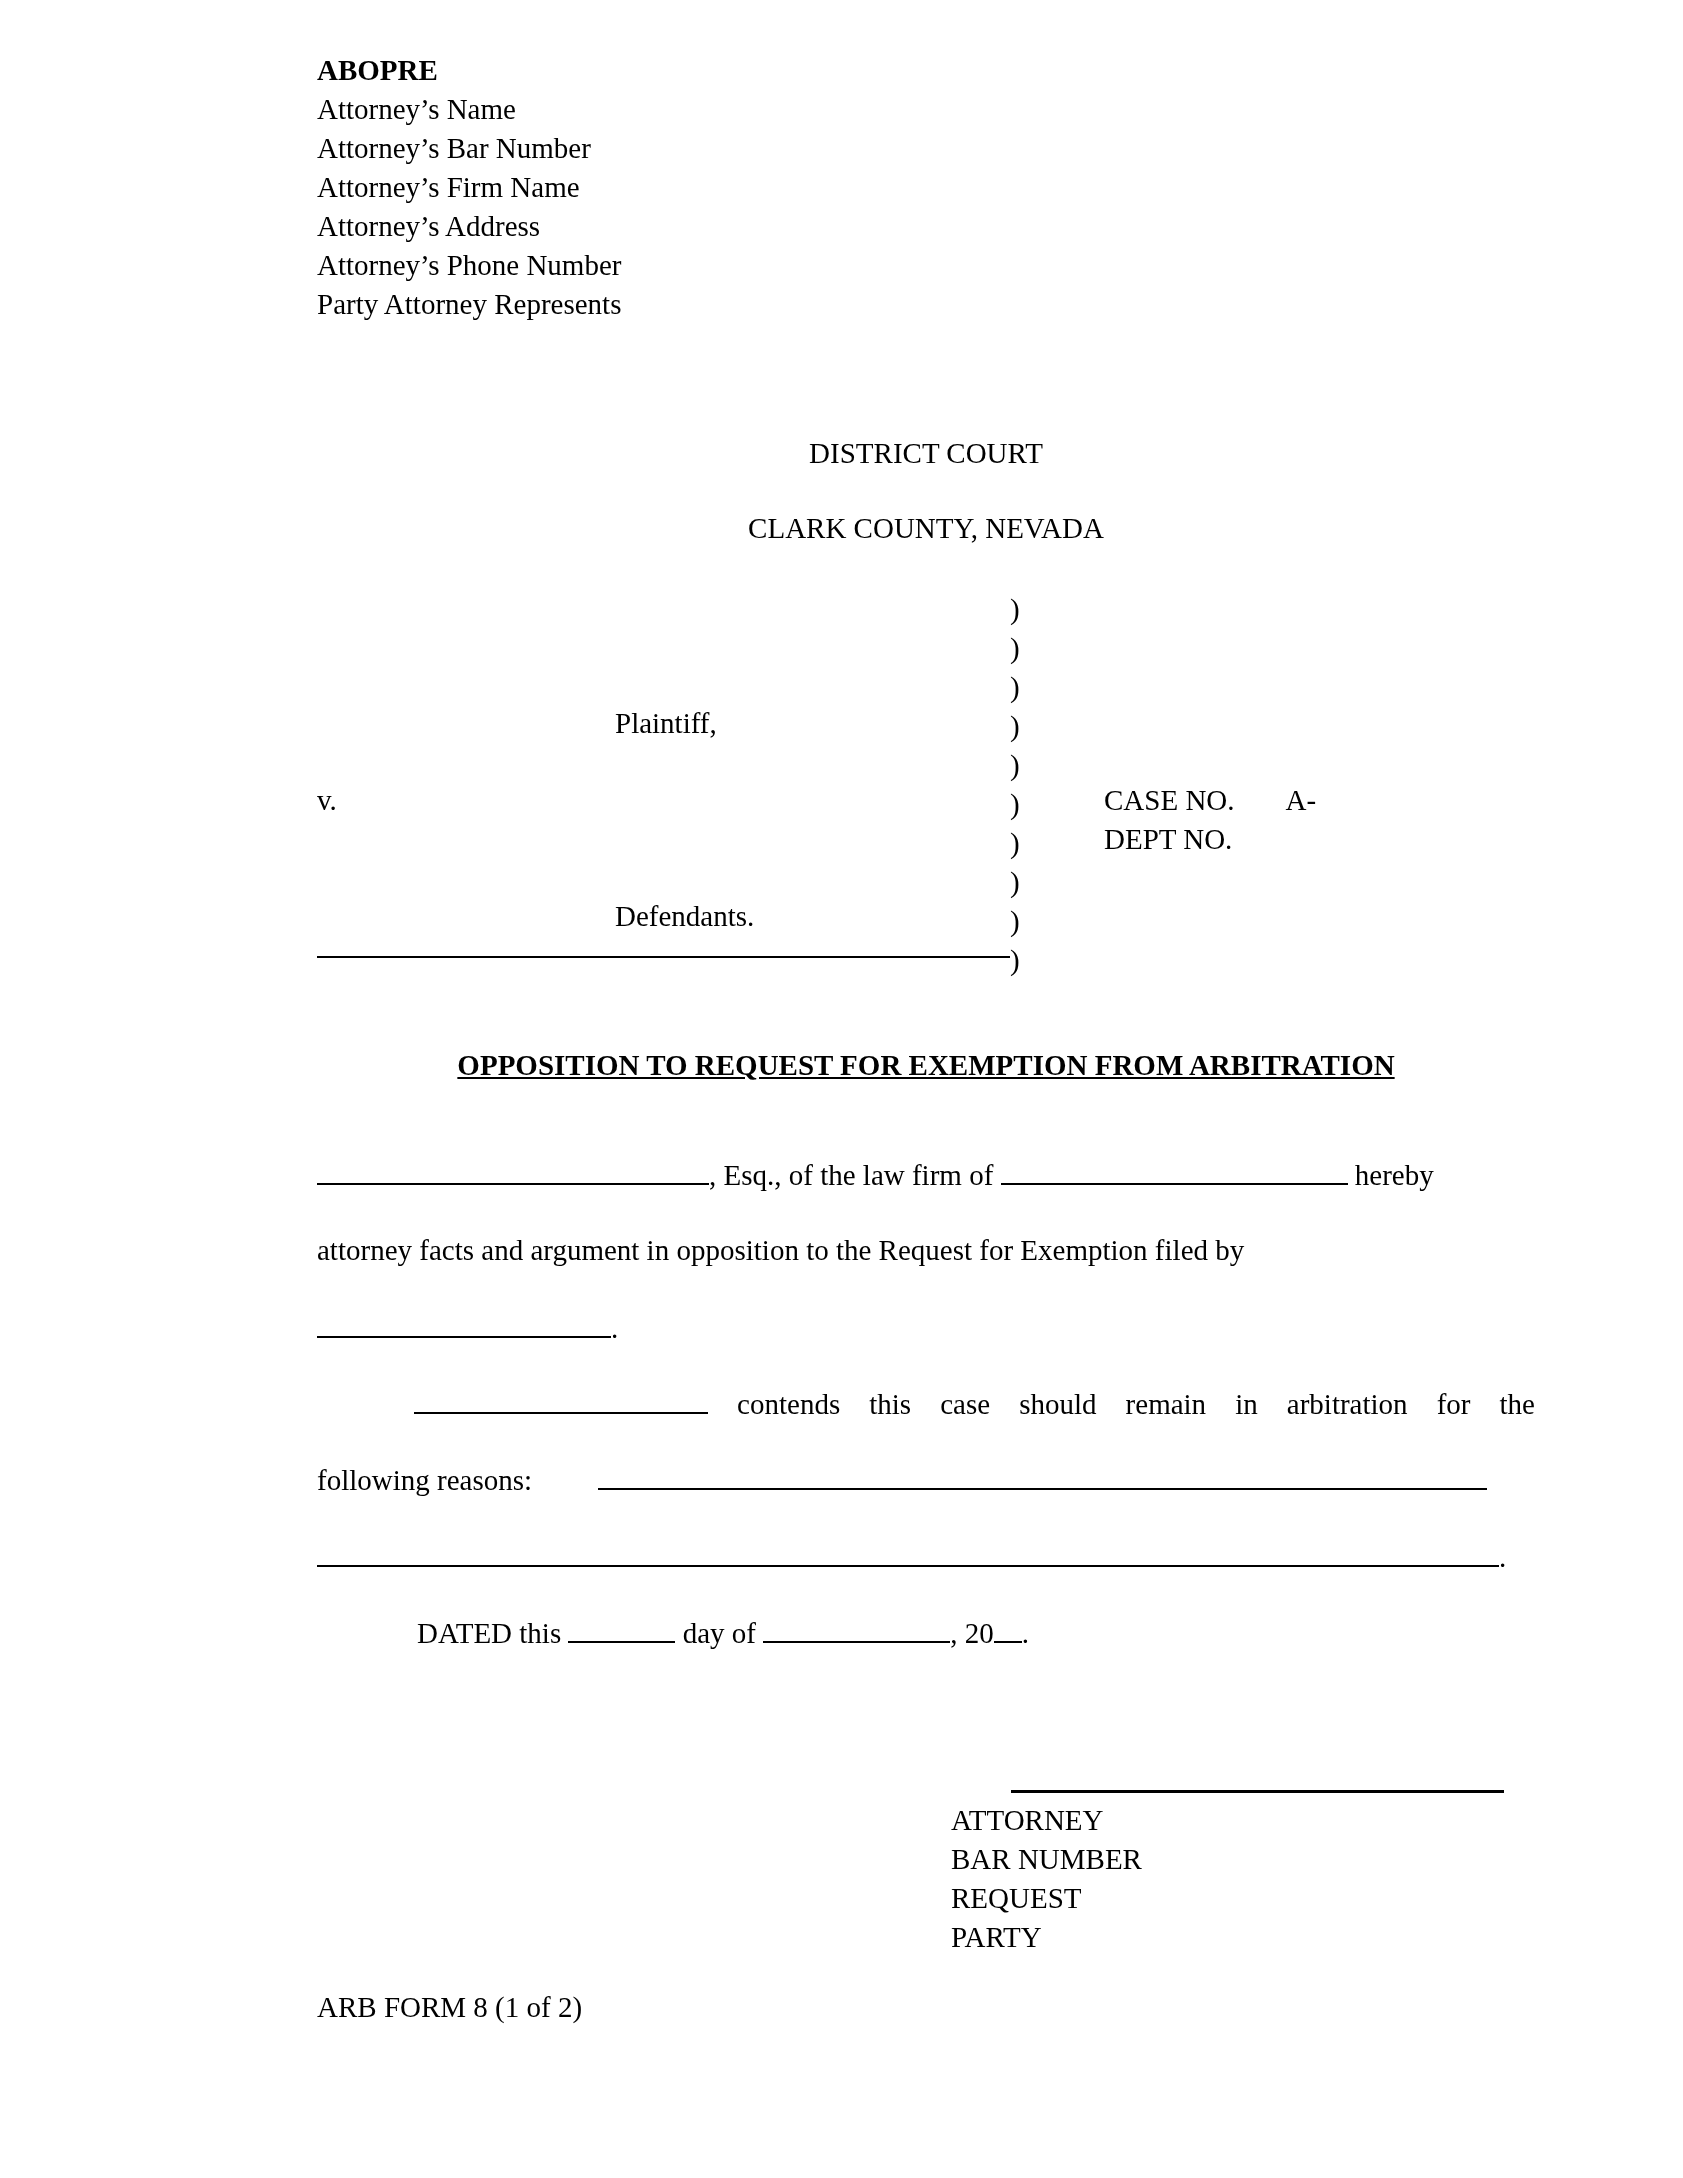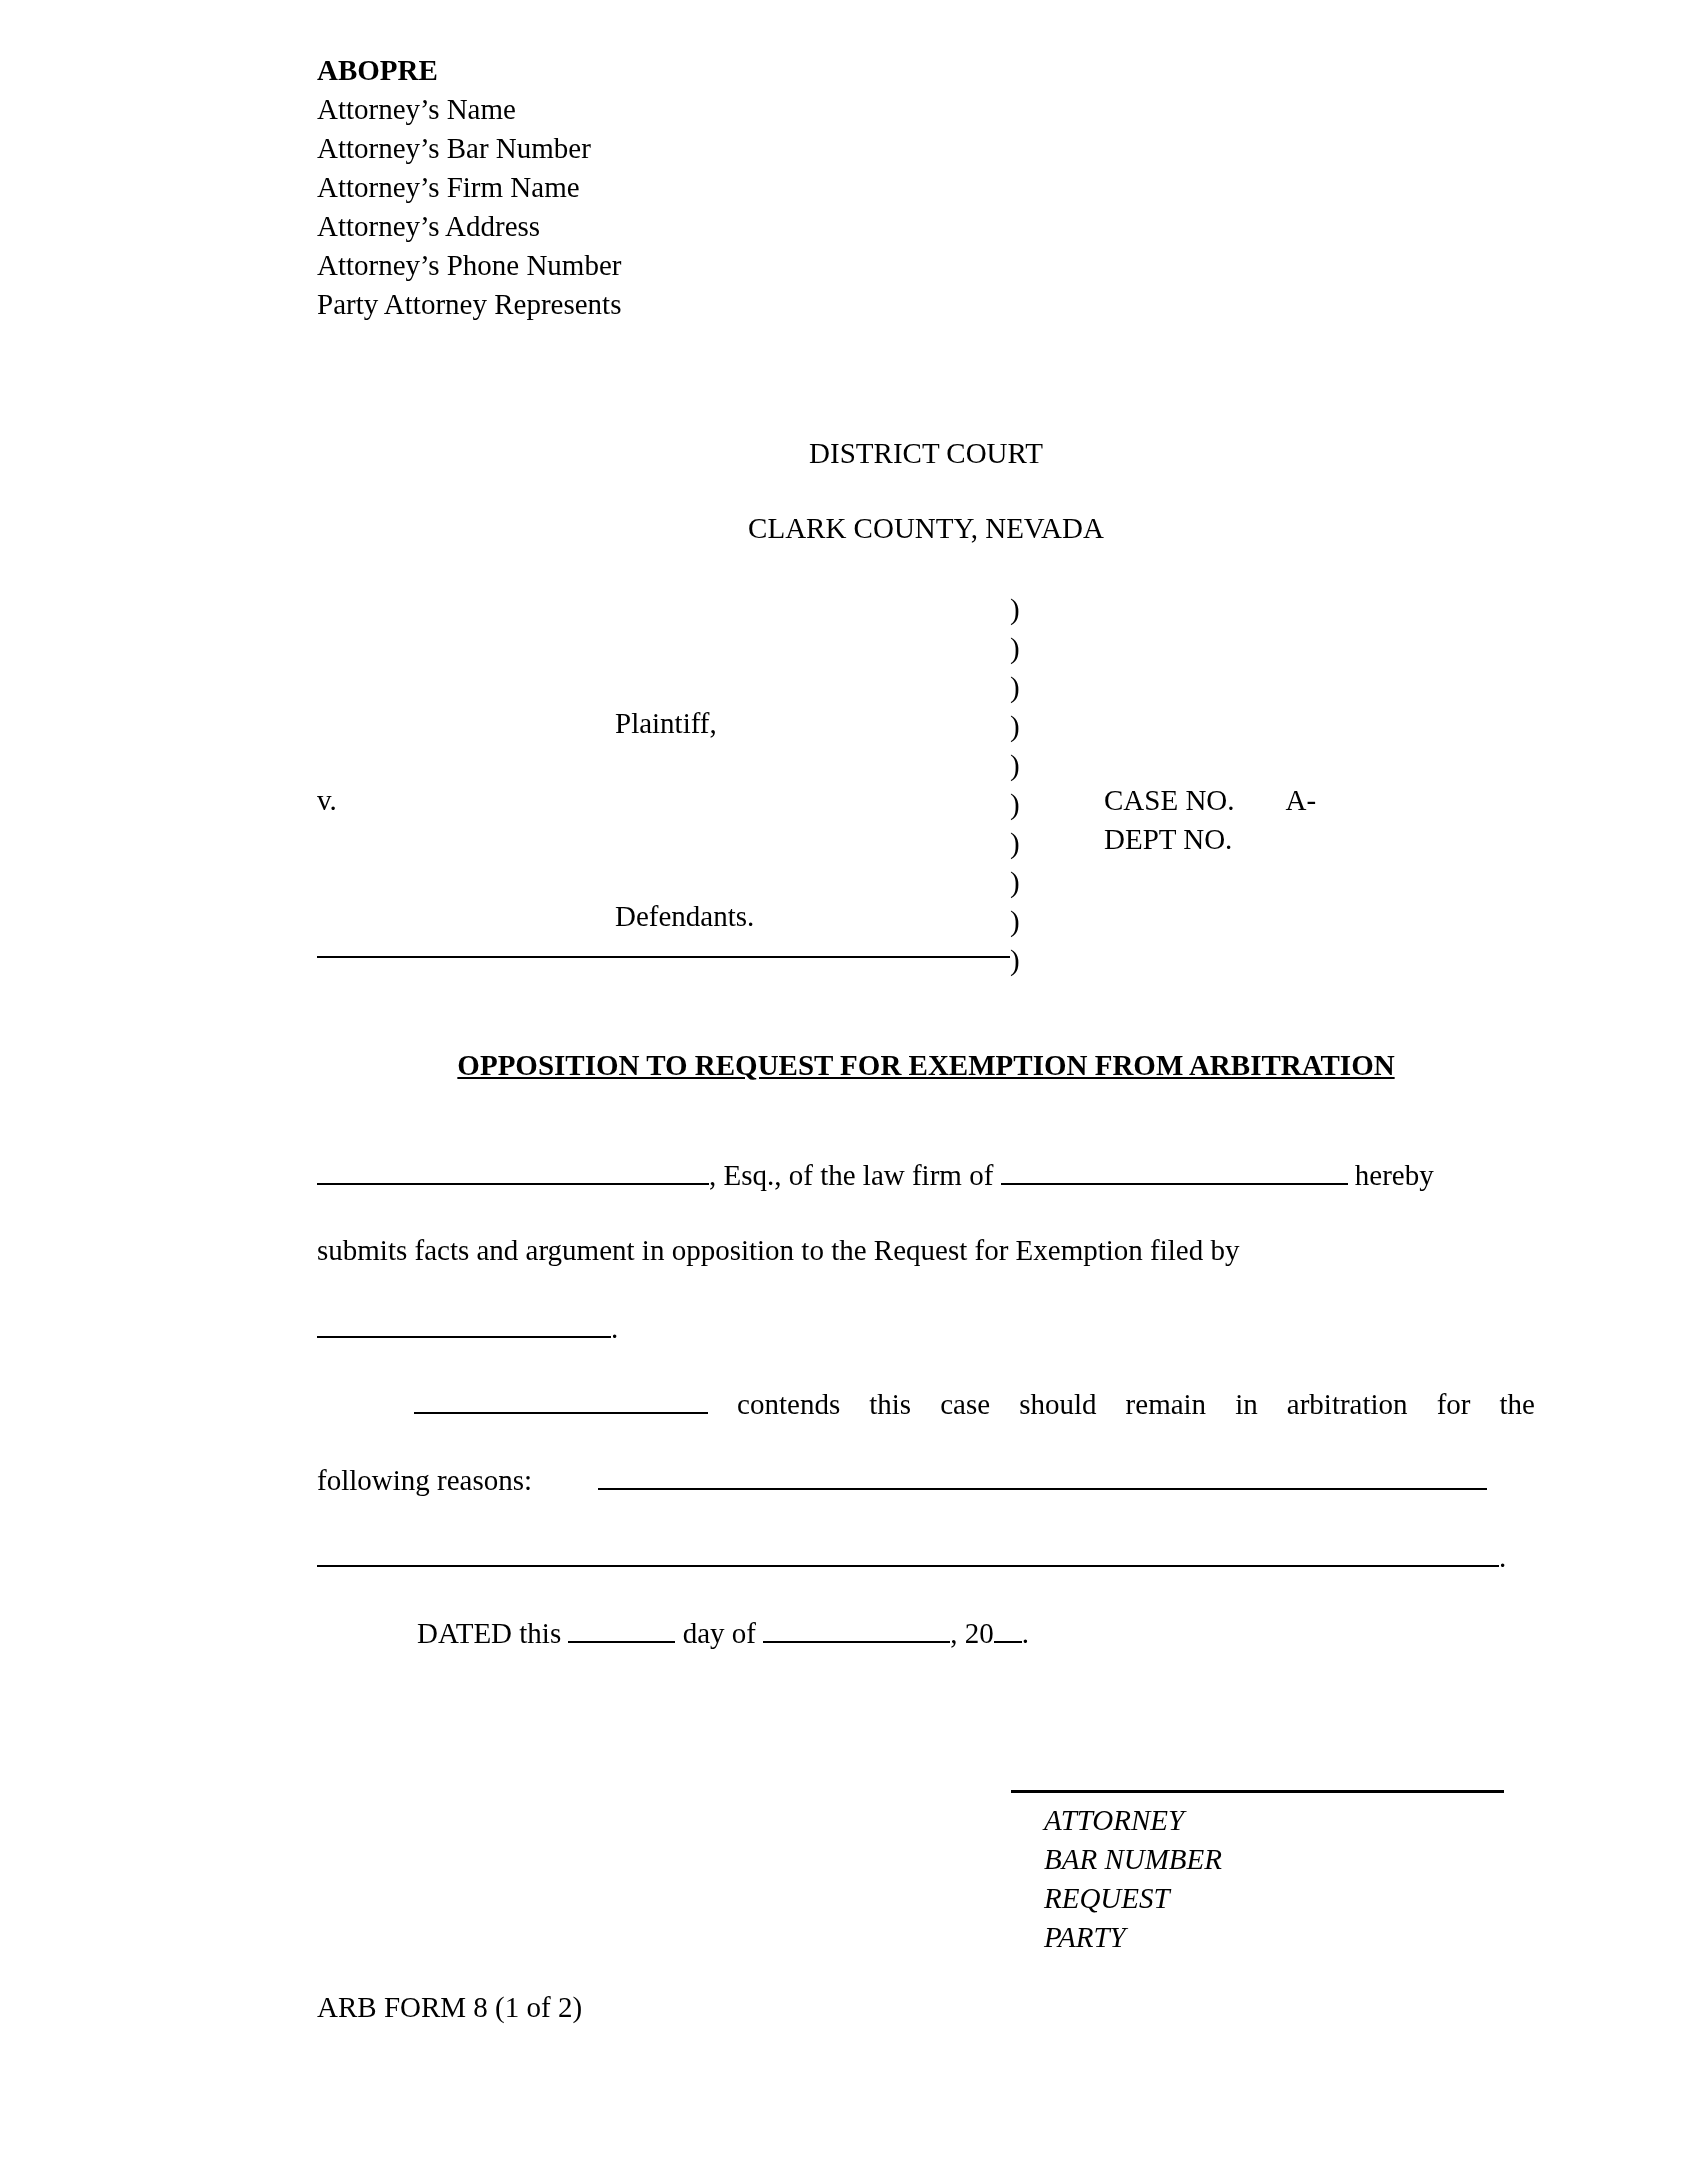--- a/index.html
+++ b/index.html
@@ -38,21 +38,21 @@
     vertical-align: baseline;
   }
   .justify-line {
     text-align: justify;
     text-align-last: justify;
   }
   .sig-line {
     left: 1011px; top: 1790px; width: 493px; height: 0;
     border-top: 3px solid #000;
   }
-  .sig-block { left: 1044px; top: 1801px; line-height: 39px; font-style: italic; }
+  .sig-block { left: 951px; top: 1801px; line-height: 39px; }
   .footer-line { left: 317px; top: 1990px; width: 1218px; }
 </style>
 </head>
 <body>
 
 <div class="page">
 
   <div class="abs attorney-block">
     <div class="bold">ABOPRE</div>
     <div>Attorney’s Name</div>
@@ -91,21 +91,21 @@
 
   <div class="abs title-line">OPPOSITION TO REQUEST FOR EXEMPTION FROM ARBITRATION</div>
 
 
   <div class="abs" style="left:317px; top:1156px; width:1218px">
     <span class="blank" style="width:392px"></span><span>, Esq., of the law firm of</span>
     <span class="blank" style="width:347px"></span>
     <span>hereby</span>
   </div>
 
-  <div class="abs" style="left:317px; top:1233px; width:1218px">submits facts and argument in opposition to the Request for Exemption filed by</div>
+  <div class="abs" style="left:317px; top:1233px; width:1218px">attorney facts and argument in opposition to the Request for Exemption filed by</div>
 
   <div class="abs" style="left:317px; top:1309px; width:1218px">
     <span class="blank" style="width:294px"></span><span>.</span>
   </div>
 
   <div class="abs justify-line" style="left:414px; top:1385px; width:1121px">
     <span class="blank" style="width:294px"></span>
     <span>contends this case should remain in arbitration for the</span>
   </div>
 

